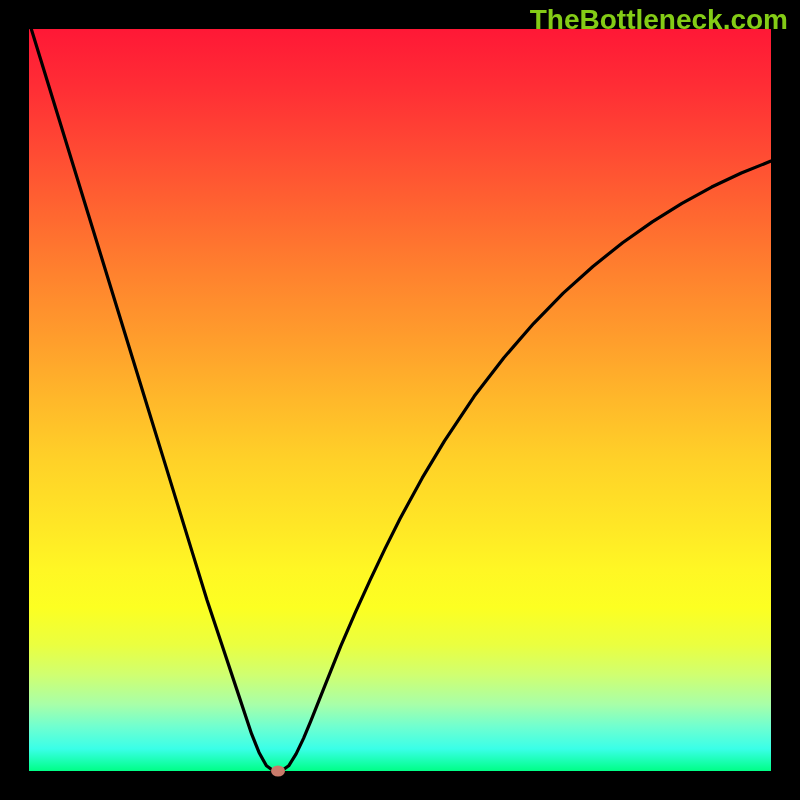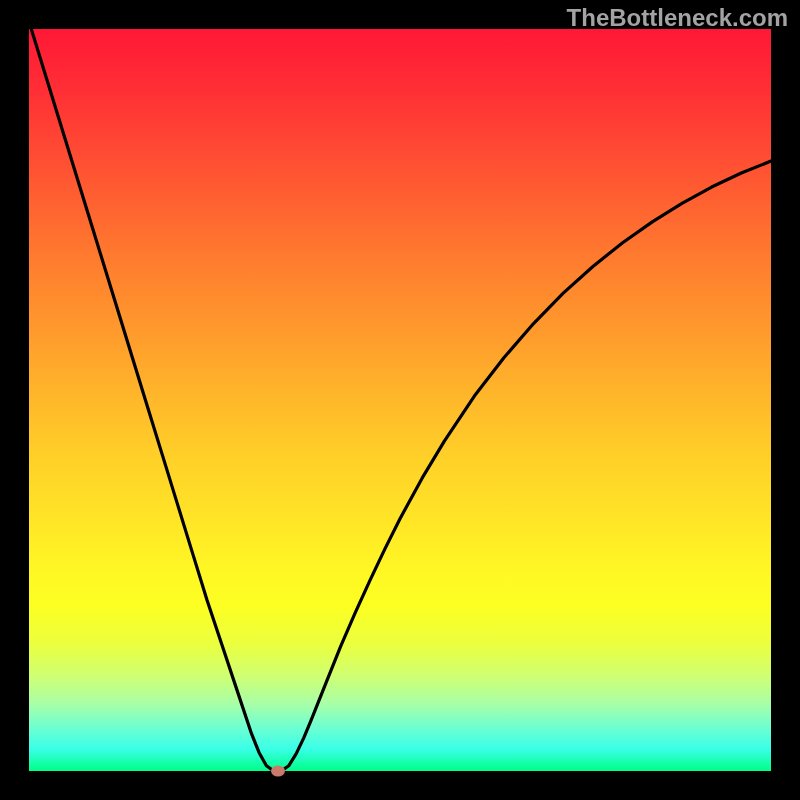--- a/index.html
+++ b/index.html
@@ -8,22 +8,22 @@
     height: 800px;
     background: #000;
     position: relative;
     overflow: hidden;
     font-family: Arial, sans-serif;
   }
   .watermark {
     position: absolute;
     top: 4px;
     right: 12px;
-    color: #a3a3a3;
-    font-size: 24px;
+    color: #84cc16;
+    font-size: 28px;
     font-weight: bold;
     z-index: 10;
     margin-left: 13px;
   }
   .plot-area {
     position: absolute;
     left: 29px;
     top: 29px;
     width: 742px;
     height: 742px;

